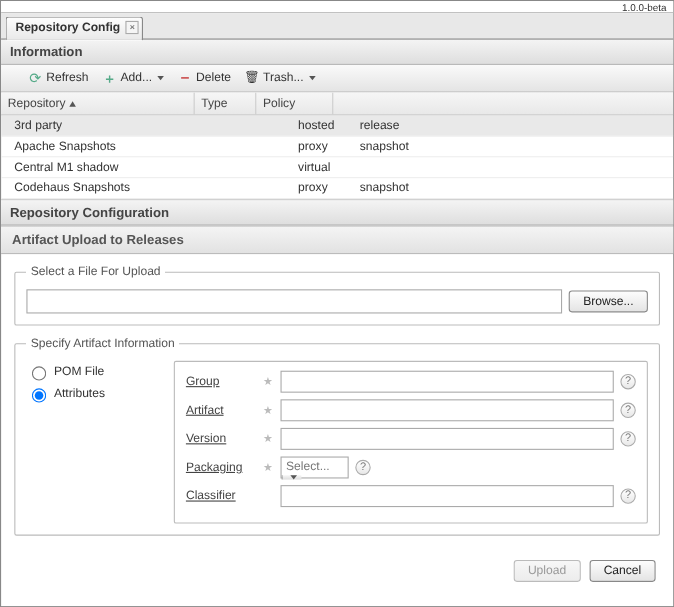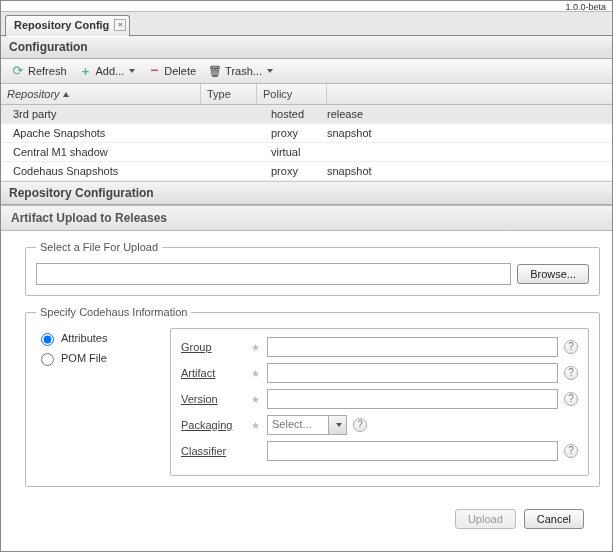--- a/index.html
+++ b/index.html
@@ -64,21 +64,21 @@
     background: linear-gradient(#f4f4f4,#dedede);
     border-bottom: 1px solid #aaa;
     padding: 4px 8px;
     font-weight: bold;
     font-size: 12px;
     color: #444;
   }
   .toolbar {
     background: linear-gradient(#fafafa,#e4e4e4);
     border-bottom: 1px solid #bbb;
-    padding: 3px 6px;
+    padding: 3px 20px;
     display: flex;
     align-items: center;
     gap: 4px;
   }
   .tbtn {
     display: inline-flex;
     align-items: center;
     gap: 3px;
     padding: 2px 4px;
     cursor: pointer;
@@ -115,21 +115,21 @@
   }
   .gh {
     padding: 4px 6px;
     border-right: 1px solid #ccc;
     color: #444;
     font-size: 11px;
     display: flex;
     align-items: center;
     gap: 3px;
   }
-  .gh.c1 { width: 200px; font-style: italic; }
+  .gh.c1 { width: 176px; }
   .gh.c2 { width: 56px; text-align: center; }
   .gh.c3 { width: 70px; border-right: 1px solid #ccc; }
   .sort-arrow {
     width:0; height:0;
     border-left:3px solid transparent;
     border-right:3px solid transparent;
     border-bottom:5px solid #555;
   }
   .grid-body { }
   .gr {
@@ -155,21 +155,21 @@
     font-weight: bold;
     color: #555;
     font-size: 12px;
   }
   .panel-body {
     padding: 10px 12px 4px 12px;
   }
   fieldset {
     border: 1px solid #bbb;
     border-radius: 2px;
-    margin: 0 0 10px 12px;
+    margin: 0 0 10px 0;
     padding: 10px 10px 10px 10px;
   }
   legend {
     padding: 0 4px;
     color: #555;
     font-size: 11px;
   }
   .file-row {
     display: flex;
     gap: 6px;
@@ -252,57 +252,58 @@
     color: #777;
     background: linear-gradient(#fff,#e8e8e8);
     cursor: pointer;
     flex-shrink: 0;
   }
   .select-wrap {
     display: inline-flex;
     border: 1px solid #aaa;
     height: 20px;
     background: #fff;
+    flex-direction: column;
   }
   .select-text {
     width: 60px;
     padding: 2px 4px;
     color: #777;
     font-size: 11px;
   }
   .select-btn {
     width: 18px;
     background: linear-gradient(#f6f6f6,#ddd);
     border-left: 1px solid #aaa;
     display: flex;
     align-items: center;
     justify-content: center;
   }
   .footer {
     display: flex;
     justify-content: flex-end;
     gap: 8px;
-    padding: 8px 28px 10px 0;
+    padding: 8px 16px 10px 0;
   }
 </style>
 </head>
 <body>
 
 <div class="window">
 
   <div class="version-bar">1.0.0-beta</div>
 
   <div class="tab-strip">
     <div class="tab">
       <span>Repository Config</span>
       <span class="tab-close">×</span>
     </div>
   </div>
 
-  <div class="section-header">Configuration</div>
+  <div class="section-header">Information</div>
 
   <div class="toolbar">
     <span class="tbtn">
       <span class="icon icon-refresh"></span>
       <span>Refresh</span>
     </span>
     <span class="tbtn">
       <span class="icon icon-add"></span>
       <span>Add...</span>
       <span class="caret"></span>
@@ -360,30 +361,30 @@
 
       <fieldset>
         <legend>Select a File For Upload</legend>
         <div class="file-row">
           <input class="file-input" type="text" style="">
           <button class="btn">Browse...</button>
         </div>
       </fieldset>
 
       <fieldset>
-        <legend>Specify Codehaus Information</legend>
+        <legend>Specify Artifact Information</legend>
         <div class="spec-body">
           <div class="radio-col">
             <label class="radio-row">
+              <input type="radio" name="mode" style="">
+              <span>POM File</span>
+            </label>
+            <label class="radio-row">
               <input type="radio" name="mode" checked="" style="">
               <span>Attributes</span>
-            </label>
-            <label class="radio-row">
-              <input type="radio" name="mode" style="">
-              <span>POM File</span>
             </label>
           </div>
 
           <div class="attr-box">
             <div class="form-row">
               <span class="form-label">Group</span>
               <span class="star">★</span>
               <input class="text-input" type="text" style="">
               <span class="help">?</span>
             </div>

